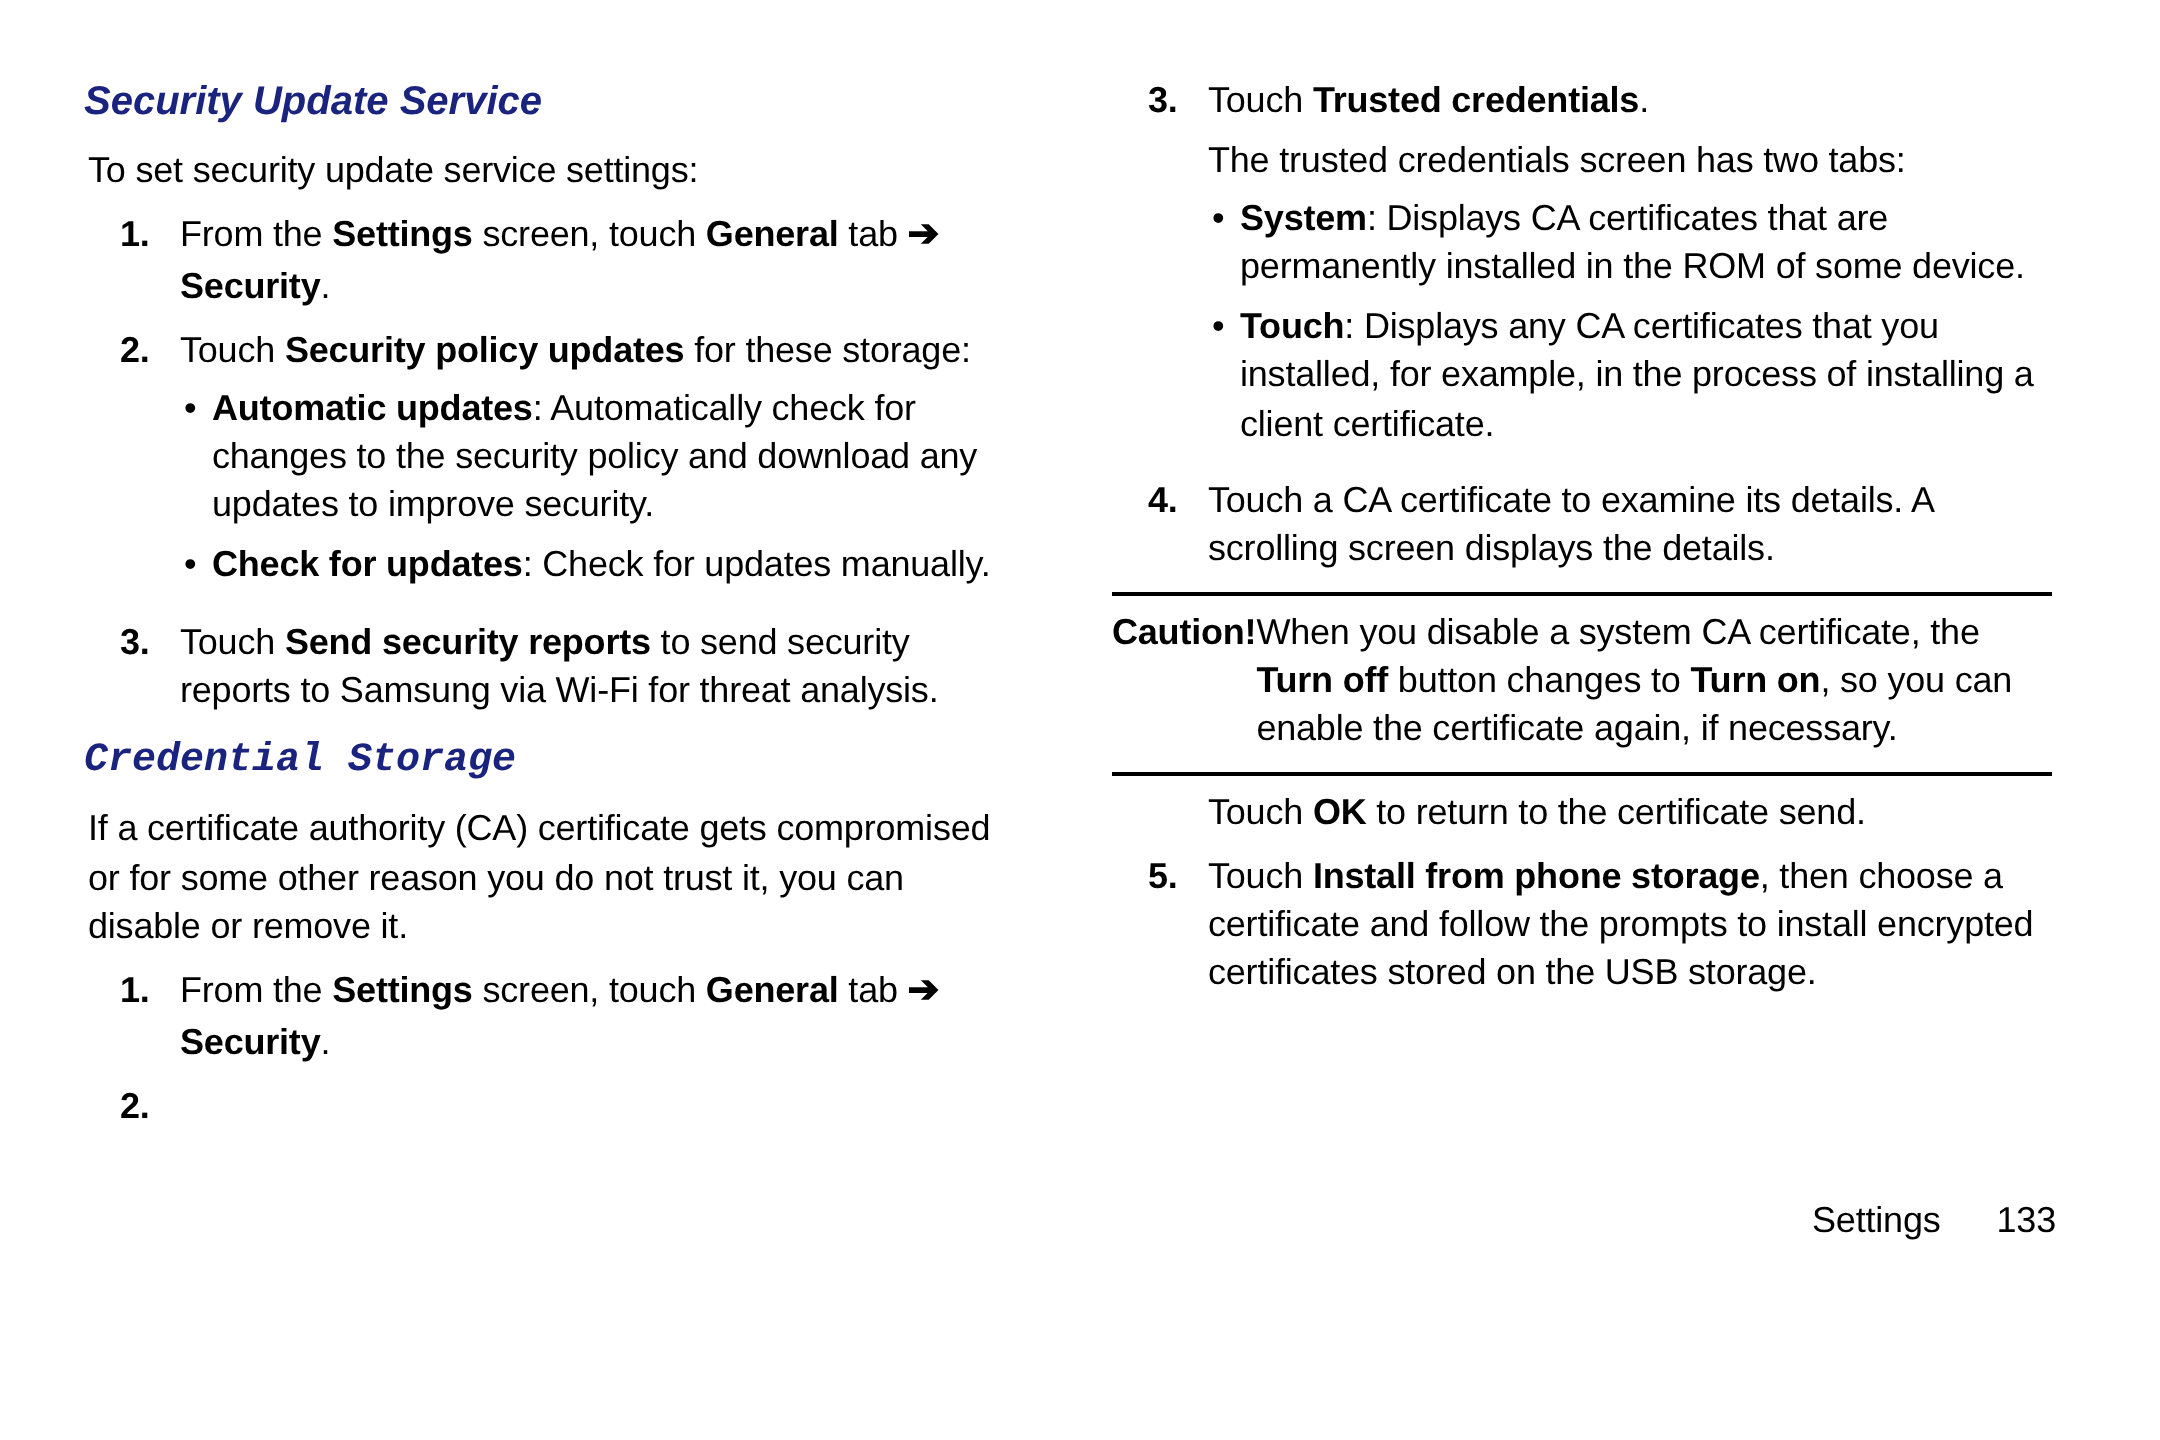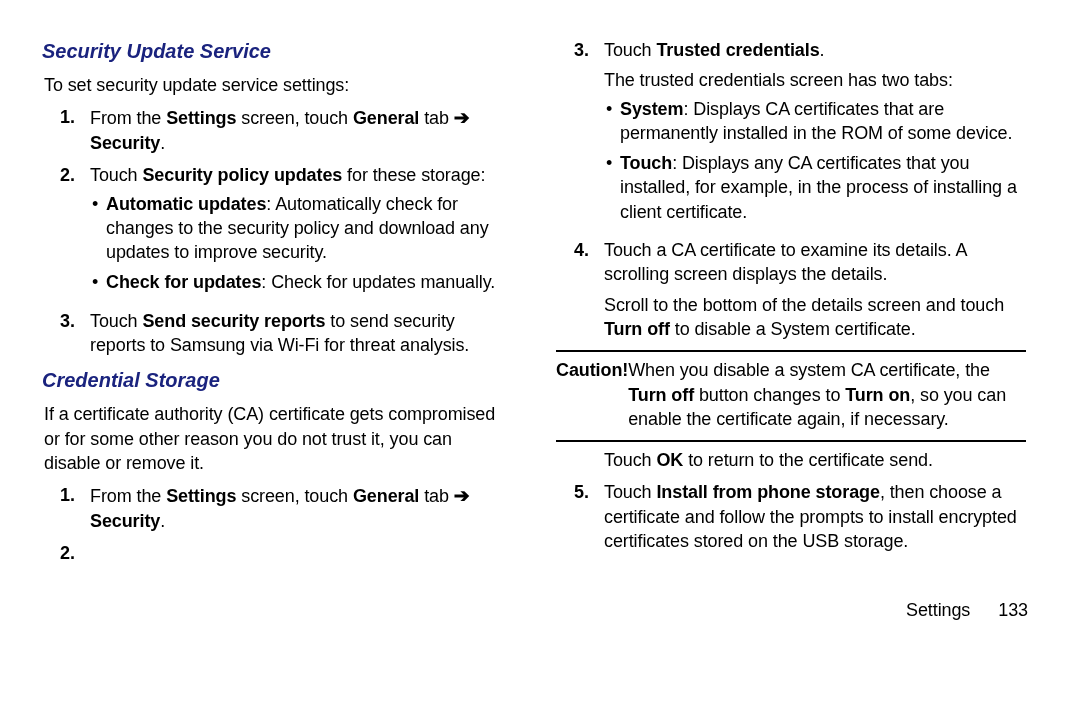--- a/index.html
+++ b/index.html
@@ -134,21 +134,21 @@
       </li>
 
       <li>
         <span class="num">3.</span>
         <span class="body">
           <span>Touch </span><span class="bold">Send security reports</span><span> to send security reports to Samsung via Wi-Fi for threat analysis.</span>
         </span>
       </li>
     </ol>
 
-    <div class="heading" style="margin-top:10px;">Credential Storage</div>
+    <div class="heading" style="margin-top:10px;font-family:Liberation Mono, monospace;">Credential Storage</div>
     <div class="intro">If a certificate authority (CA) certificate gets compromised or for some other reason you do not trust it, you can disable or remove it.</div>
 
     <ol class="numlist">
       <li>
         <span class="num">1.</span>
         <span class="body">
           <span>From the </span><span class="bold">Settings</span><span> screen, touch </span><span class="bold">General</span><span> tab </span><span class="arrow">➔</span>
           <br><span class="bold">Security</span><span>.</span>
         </span>
       </li>
@@ -175,21 +175,20 @@
               <span class="bb"><span class="bold">Touch</span><span>: Displays any CA certificates that you installed, for example, in the process of installing a client certificate.</span></span>
             </li>
           </ul>
         </span>
       </li>
 
       <li>
         <span class="num">4.</span>
         <span class="body">
           <span>Touch a CA certificate to examine its details. A scrolling screen displays the details.</span>
-          <span class="mt6"><span>Scroll to the bottom of the details screen and touch </span><span class="bold">Turn off</span><span> to disable a System certificate.</span></span>
         </span>
       </li>
     </ol>
 
     <hr class="rule">
     <div class="caution-block">
       <div class="caution-row">
         <span class="caution-label">Caution!</span>
         <span class="caution-body"><span> When you disable a system CA certificate, the </span><span class="bold">Turn off</span><span> button changes to </span><span class="bold">Turn on</span><span>, so you can enable the certificate again, if necessary.</span></span>
       </div>

